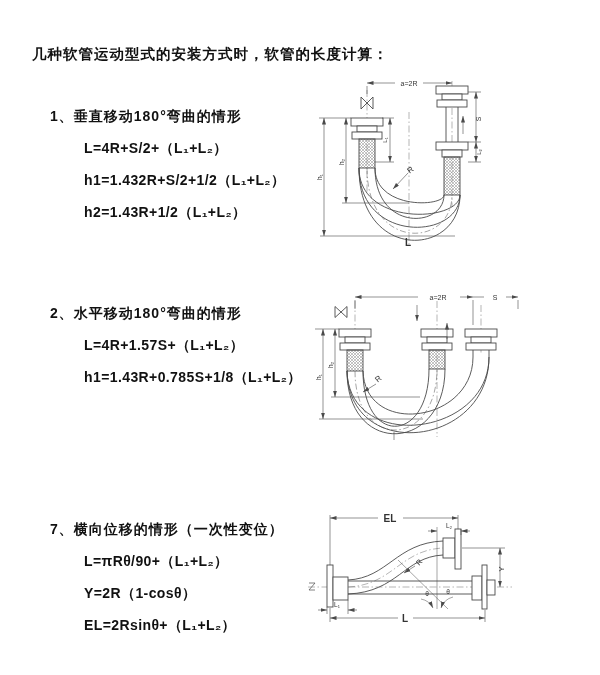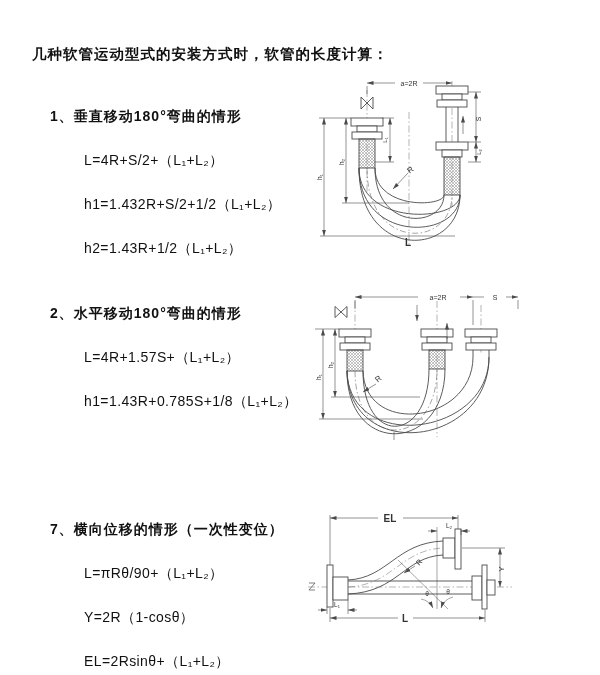--- a/index.html
+++ b/index.html
@@ -7,21 +7,21 @@
     position:relative;width:600px;height:675px;background:#ffffff;
     font-family:"Liberation Sans","DejaVu Sans",sans-serif;color:#111;
     overflow:hidden;
   }
   .doc-title{
     position:absolute;left:32px;top:20px;font-size:14.5px;font-weight:700;
     letter-spacing:1px;white-space:nowrap;margin-top:25px;
   }
   .section{position:absolute;left:50px;line-height:32px;font-size:14px;white-space:nowrap;}
   .section .heading{font-weight:700;letter-spacing:1px;}
-  .section .formula{padding-left:34px;font-weight:400;letter-spacing:.4px;margin-top:12px;}
+  .section .formula{padding-left:34px;font-weight:700;letter-spacing:.4px;}
   .diagram{position:absolute;}
   svg{display:block;overflow:visible;}
   svg text{font-family:"Liberation Sans","DejaVu Sans",sans-serif;fill:#333;}
 </style>
 </head>
 <body>
 
 <div class="page">
 
   <div class="doc-title">几种软管运动型式的安装方式时，软管的长度计算：</div>

